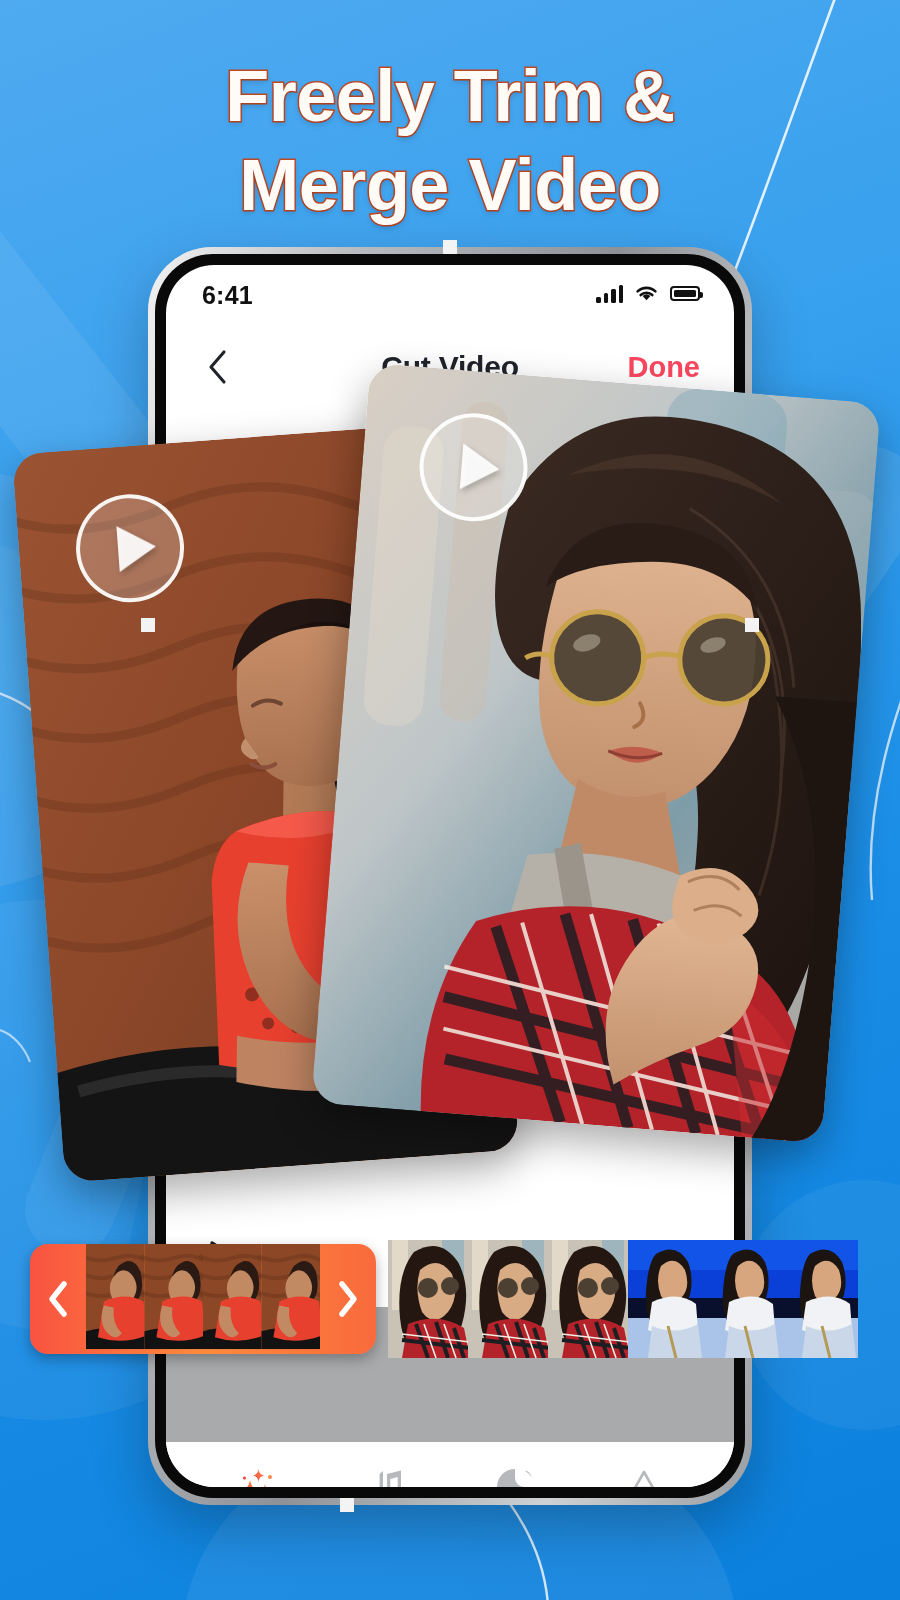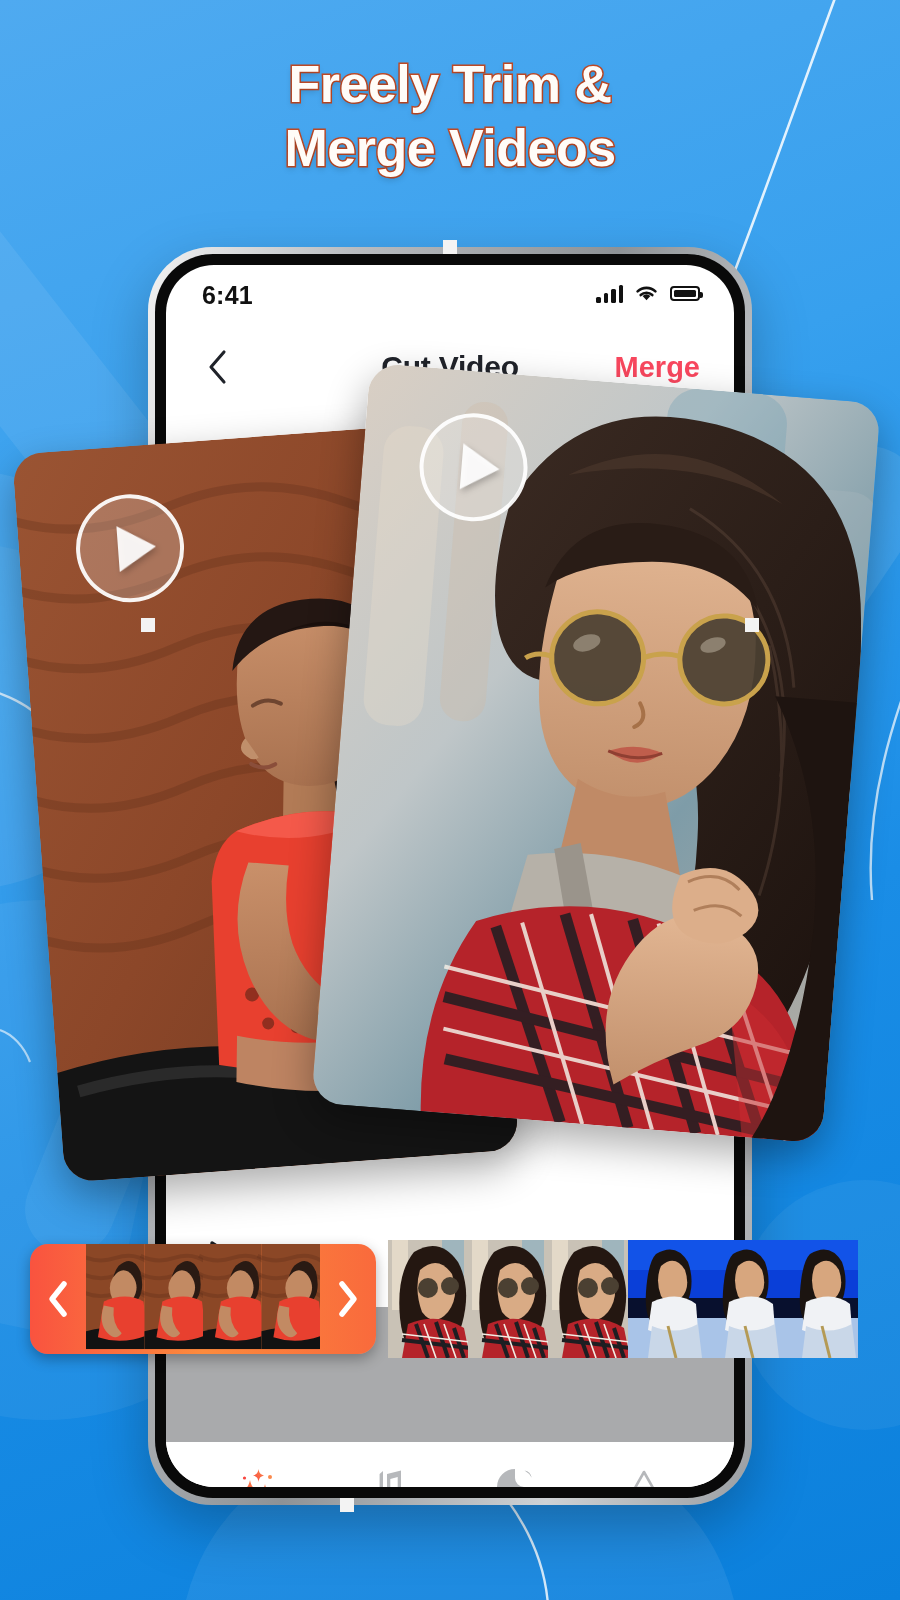--- a/index.html
+++ b/index.html
@@ -34,21 +34,21 @@
     background:rgba(255,255,255,0.05);
     transform:rotate(12deg);
     border-radius:60px;
   }
   .bg-lines { position:absolute; inset:0; }
 
   
   .headline {
     position:absolute; top:52px; left:0; right:0;
     text-align:center;
-    font-size:52px; line-height:1.24;
+    font-size:72px; line-height:1.24;
     font-weight:bold;
     color:#FFFCF8;
     letter-spacing:-0.5px;
     -webkit-text-stroke:3px #C04A26;
     paint-order:stroke fill;
     text-shadow:0 3px 6px rgba(0,0,0,0.17);
     z-index:6;
   }
   .headline .ln { display:block; }
 
@@ -215,21 +215,21 @@
     <path d="M838 -10 C 790 120, 745 250, 700 360 C 660 455, 640 520, 636 560" fill="none" stroke="rgba(255,255,255,0.85)" stroke-width="2.6"></path>
     <path d="M905 690 C 880 760, 866 830, 872 900" fill="none" stroke="rgba(255,255,255,0.7)" stroke-width="2.4"></path>
     <path d="M-10 690 C 20 700, 40 712, 48 730" fill="none" stroke="rgba(255,255,255,0.7)" stroke-width="2.4"></path>
     <path d="M0 1030 C 12 1034, 24 1046, 30 1062" fill="none" stroke="rgba(255,255,255,0.6)" stroke-width="2.2"></path>
     <path d="M505 1497 C 530 1530, 545 1565, 548 1605" fill="none" stroke="rgba(255,255,255,0.8)" stroke-width="2.4"></path>
   </svg>
 </div>
 
 <div class="headline">
   <span class="ln">Freely Trim &amp;</span>
-  <span class="ln">Merge Videos</span>
+  <span class="ln">Merge Video</span>
 </div>
 
 <div class="phone">
  <div class="phone-inner">
   <div class="screen">
 
     <div class="statusbar">
       <div class="st-time">6:41</div>
       <div class="st-icons">
         <span class="sig">
@@ -249,21 +249,21 @@
       </div>
     </div>
 
     <div class="navbar">
       <div class="nav-back">
         <svg width="22" height="36" viewBox="0 0 22 36">
           <path d="M18 3 L5 18 L18 33" fill="none" stroke="#20232A" stroke-width="3.1" stroke-linecap="round" stroke-linejoin="round"></path>
         </svg>
       </div>
       <div class="nav-title">Cut Video</div>
-      <div class="nav-done">Merge</div>
+      <div class="nav-done">Done</div>
     </div>
 
     <div class="preview"></div>
 
     <div class="controls">
       <div class="ctrl-btn">
         <svg width="36" height="42" viewBox="0 0 36 42">
           <path d="M4 3 L32 21 L4 39 Z" fill="none" stroke="#1B1D21" stroke-width="3.4" stroke-linejoin="round"></path>
         </svg>
       </div>

